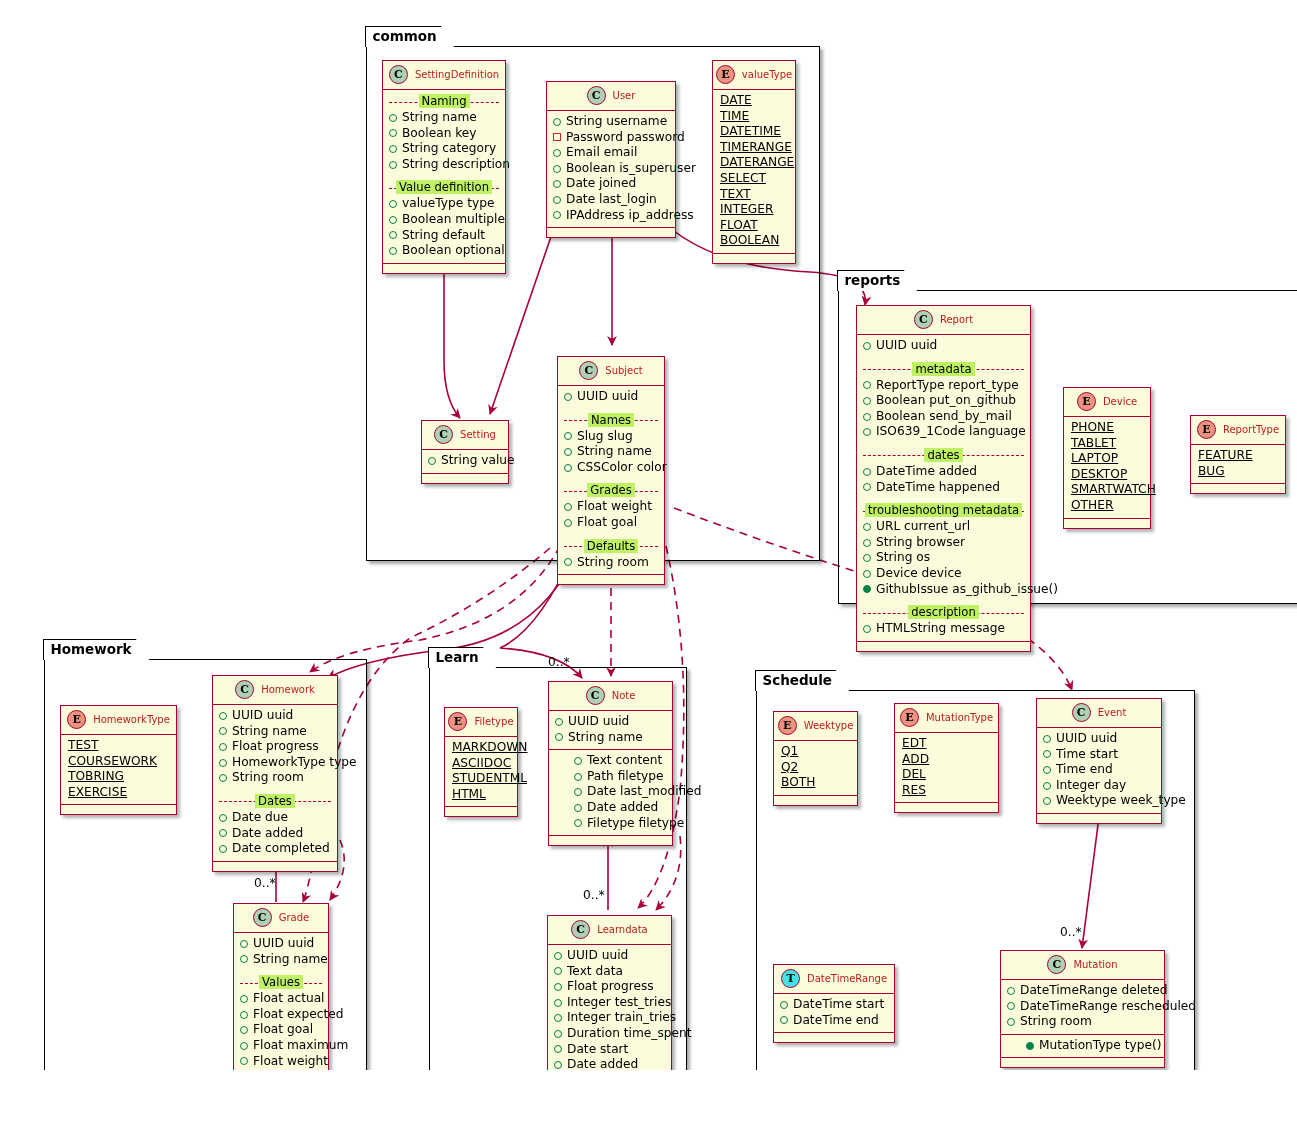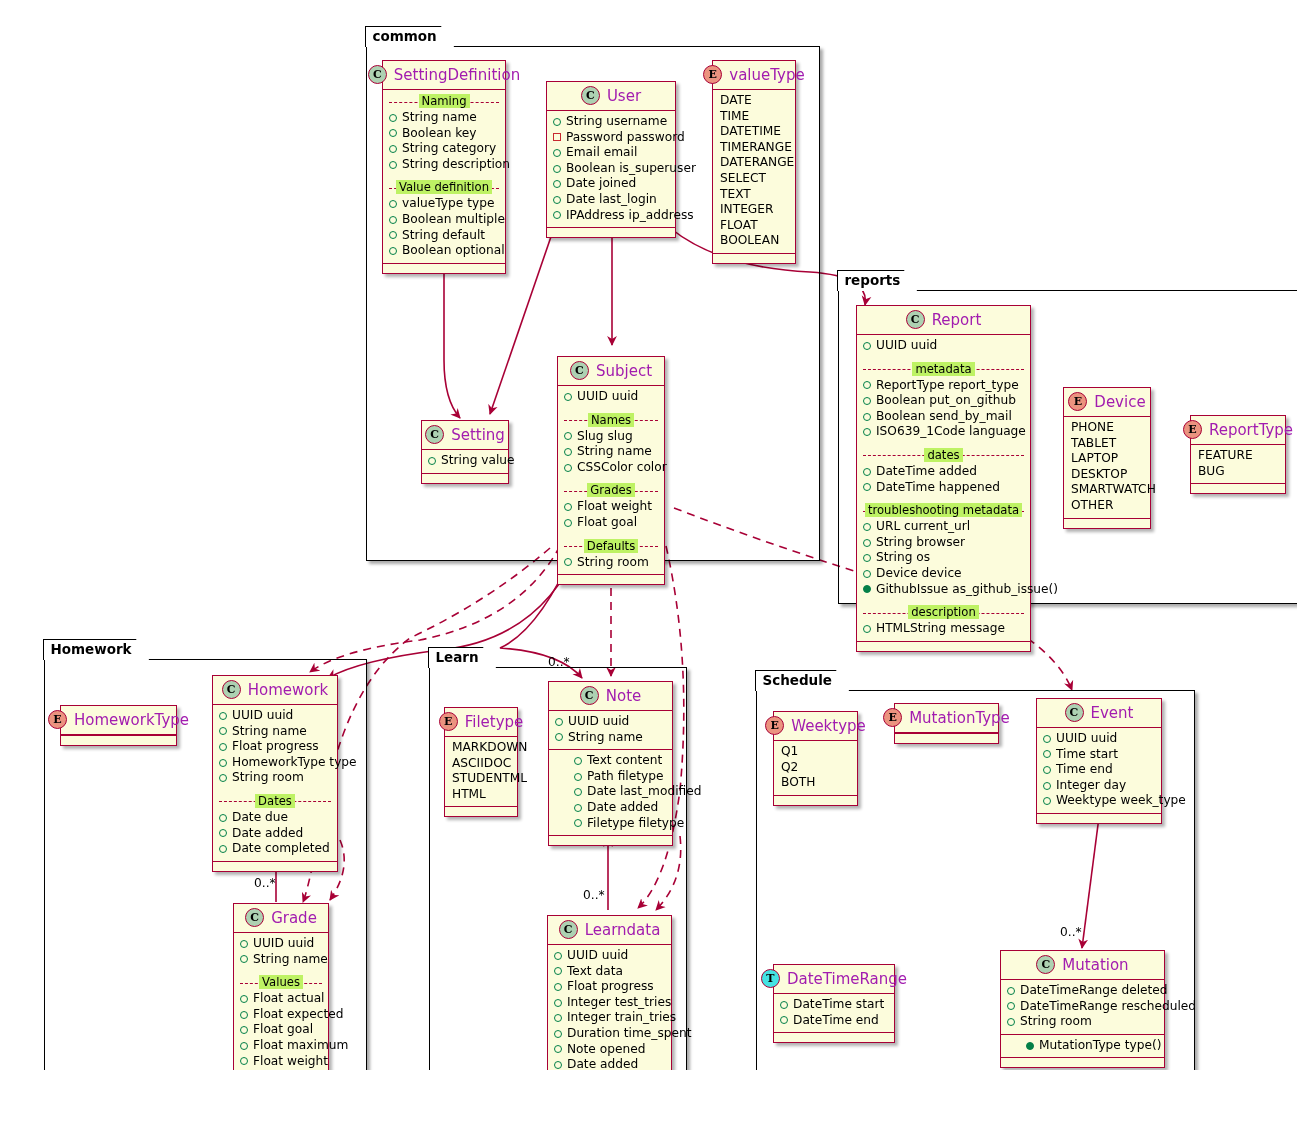--- a/index.html
+++ b/index.html
@@ -19,36 +19,36 @@
   .pkg-tab:after{content:"";position:absolute;right:-1px;top:-1px;width:0;height:0;
            border-left:13px solid transparent;border-top:22px solid #fff;}
   .pkg-tab i{position:absolute;right:-14px;top:-1.6px;width:0;height:0;
            border-left:14px solid transparent;border-top:23px solid #000;z-index:-1;}
 
   
   .box{position:absolute;background:#fcfcdc;border:1.5px solid #a80036;
        box-shadow:3px 3px 3px rgba(0,0,0,0.30);box-sizing:border-box;}
   .hdr{display:flex;align-items:center;justify-content:center;gap:7px;
        padding:4px 9px 5px 9px;border-bottom:1.5px solid #a80036;}
-  .hdr .nm{font-size:15px;color:#a21caf;white-space:nowrap;}
+  .hdr .nm{font-size:10px;color:#b91c1c;white-space:nowrap;}
   .ico{width:17px;height:17px;border-radius:50%;flex:0 0 17px;
        display:flex;align-items:center;justify-content:center;
        font-size:11px;font-weight:bold;line-height:1;}
   .ico.C{background:#ADD1B2;border:1.3px solid #A80036;color:#000;
          font-family:"DejaVu Serif","Liberation Serif",serif;}
   .ico.E{background:#EB937F;border:1.3px solid #A80036;color:#000;
          font-family:"DejaVu Serif","Liberation Serif",serif;}
   .ico.T{background:#44E3E3;border:1.3px solid #A80036;color:#000;
          font-family:"DejaVu Serif","Liberation Serif",serif;}
   .cmp{padding:3px 6px 4px 6px;}
   .cmp.sep-solid{border-top:1.5px solid #a80036;padding-left:25px;}
   .cmp.empty{height:9px;padding:0;border-top:1.5px solid #a80036;}
   .row{display:flex;align-items:center;gap:5px;font-size:12.2px;
        color:#000;line-height:15.6px;white-space:nowrap;}
-  .row.plain{padding-left:1px;}
+  .row.plain{padding-left:1px;text-decoration:underline;}
   .bul{width:8px;height:8px;border-radius:50%;flex:0 0 8px;box-sizing:border-box;}
   .bul.pub{border:1.4px solid #038048;background:transparent;}
   .bul.pubf{background:#038048;border:1.4px solid #038048;}
   .bul.priv{border:1.4px solid #C82930;background:transparent;border-radius:0;}
   .grp{font-size:11.6px;color:#000;text-align:center;line-height:15px;
        position:relative;margin:1px 0 1px 0;}
   .grp span{background:#bef264;padding:0 3px;position:relative;z-index:1;}
   .grp:before{content:"";position:absolute;left:0;right:0;top:50%;
        border-top:1px dashed #a80036;z-index:0;}
   .mult{position:absolute;font-size:12.2px;color:#000;white-space:nowrap;}
@@ -394,20 +394,26 @@
         <div class="row plain">BUG</div>
       </div>
       <div class="cmp empty"></div>
     </div>
 
   <div class="box" style="left:40px;top:705px;width:117px;">
       <div class="hdr">
         <span class="ico E">E</span>
         <span class="nm">HomeworkType</span>
       </div>
+      <div class="cmp">
+        <div class="row plain">TEST</div>
+        <div class="row plain">COURSEWORK</div>
+        <div class="row plain">TOBRING</div>
+        <div class="row plain">EXERCISE</div>
+      </div>
       <div class="cmp empty"></div>
     </div>
 
   <div class="box" style="left:192px;top:675px;width:126px;">
       <div class="hdr">
         <span class="ico C">C</span>
         <span class="nm">Homework</span>
       </div>
       <div class="cmp">
         <div class="row">
@@ -580,21 +586,21 @@
         <div class="row">
           <span class="bul pub"></span>
           <span>Integer train_tries</span>
         </div>
         <div class="row">
           <span class="bul pub"></span>
           <span>Duration time_spent</span>
         </div>
         <div class="row">
           <span class="bul pub"></span>
-          <span>Note opened</span>
+          <span>Date start</span>
         </div>
         <div class="row">
           <span class="bul pub"></span>
           <span>Date added</span>
         </div>
         <div class="row">
           <span class="bul pub"></span>
           <span>Date modified</span>
         </div>
       </div>
@@ -611,20 +617,26 @@
         <div class="row plain">Q2</div>
         <div class="row plain">BOTH</div>
       </div>
       <div class="cmp empty"></div>
     </div>
 
   <div class="box" style="left:874px;top:703px;width:105px;">
       <div class="hdr">
         <span class="ico E">E</span>
         <span class="nm">MutationType</span>
+      </div>
+      <div class="cmp">
+        <div class="row plain">EDT</div>
+        <div class="row plain">ADD</div>
+        <div class="row plain">DEL</div>
+        <div class="row plain">RES</div>
       </div>
       <div class="cmp empty"></div>
     </div>
 
   <div class="box" style="left:1016px;top:698px;width:126px;">
       <div class="hdr">
         <span class="ico C">C</span>
         <span class="nm">Event</span>
       </div>
       <div class="cmp">

